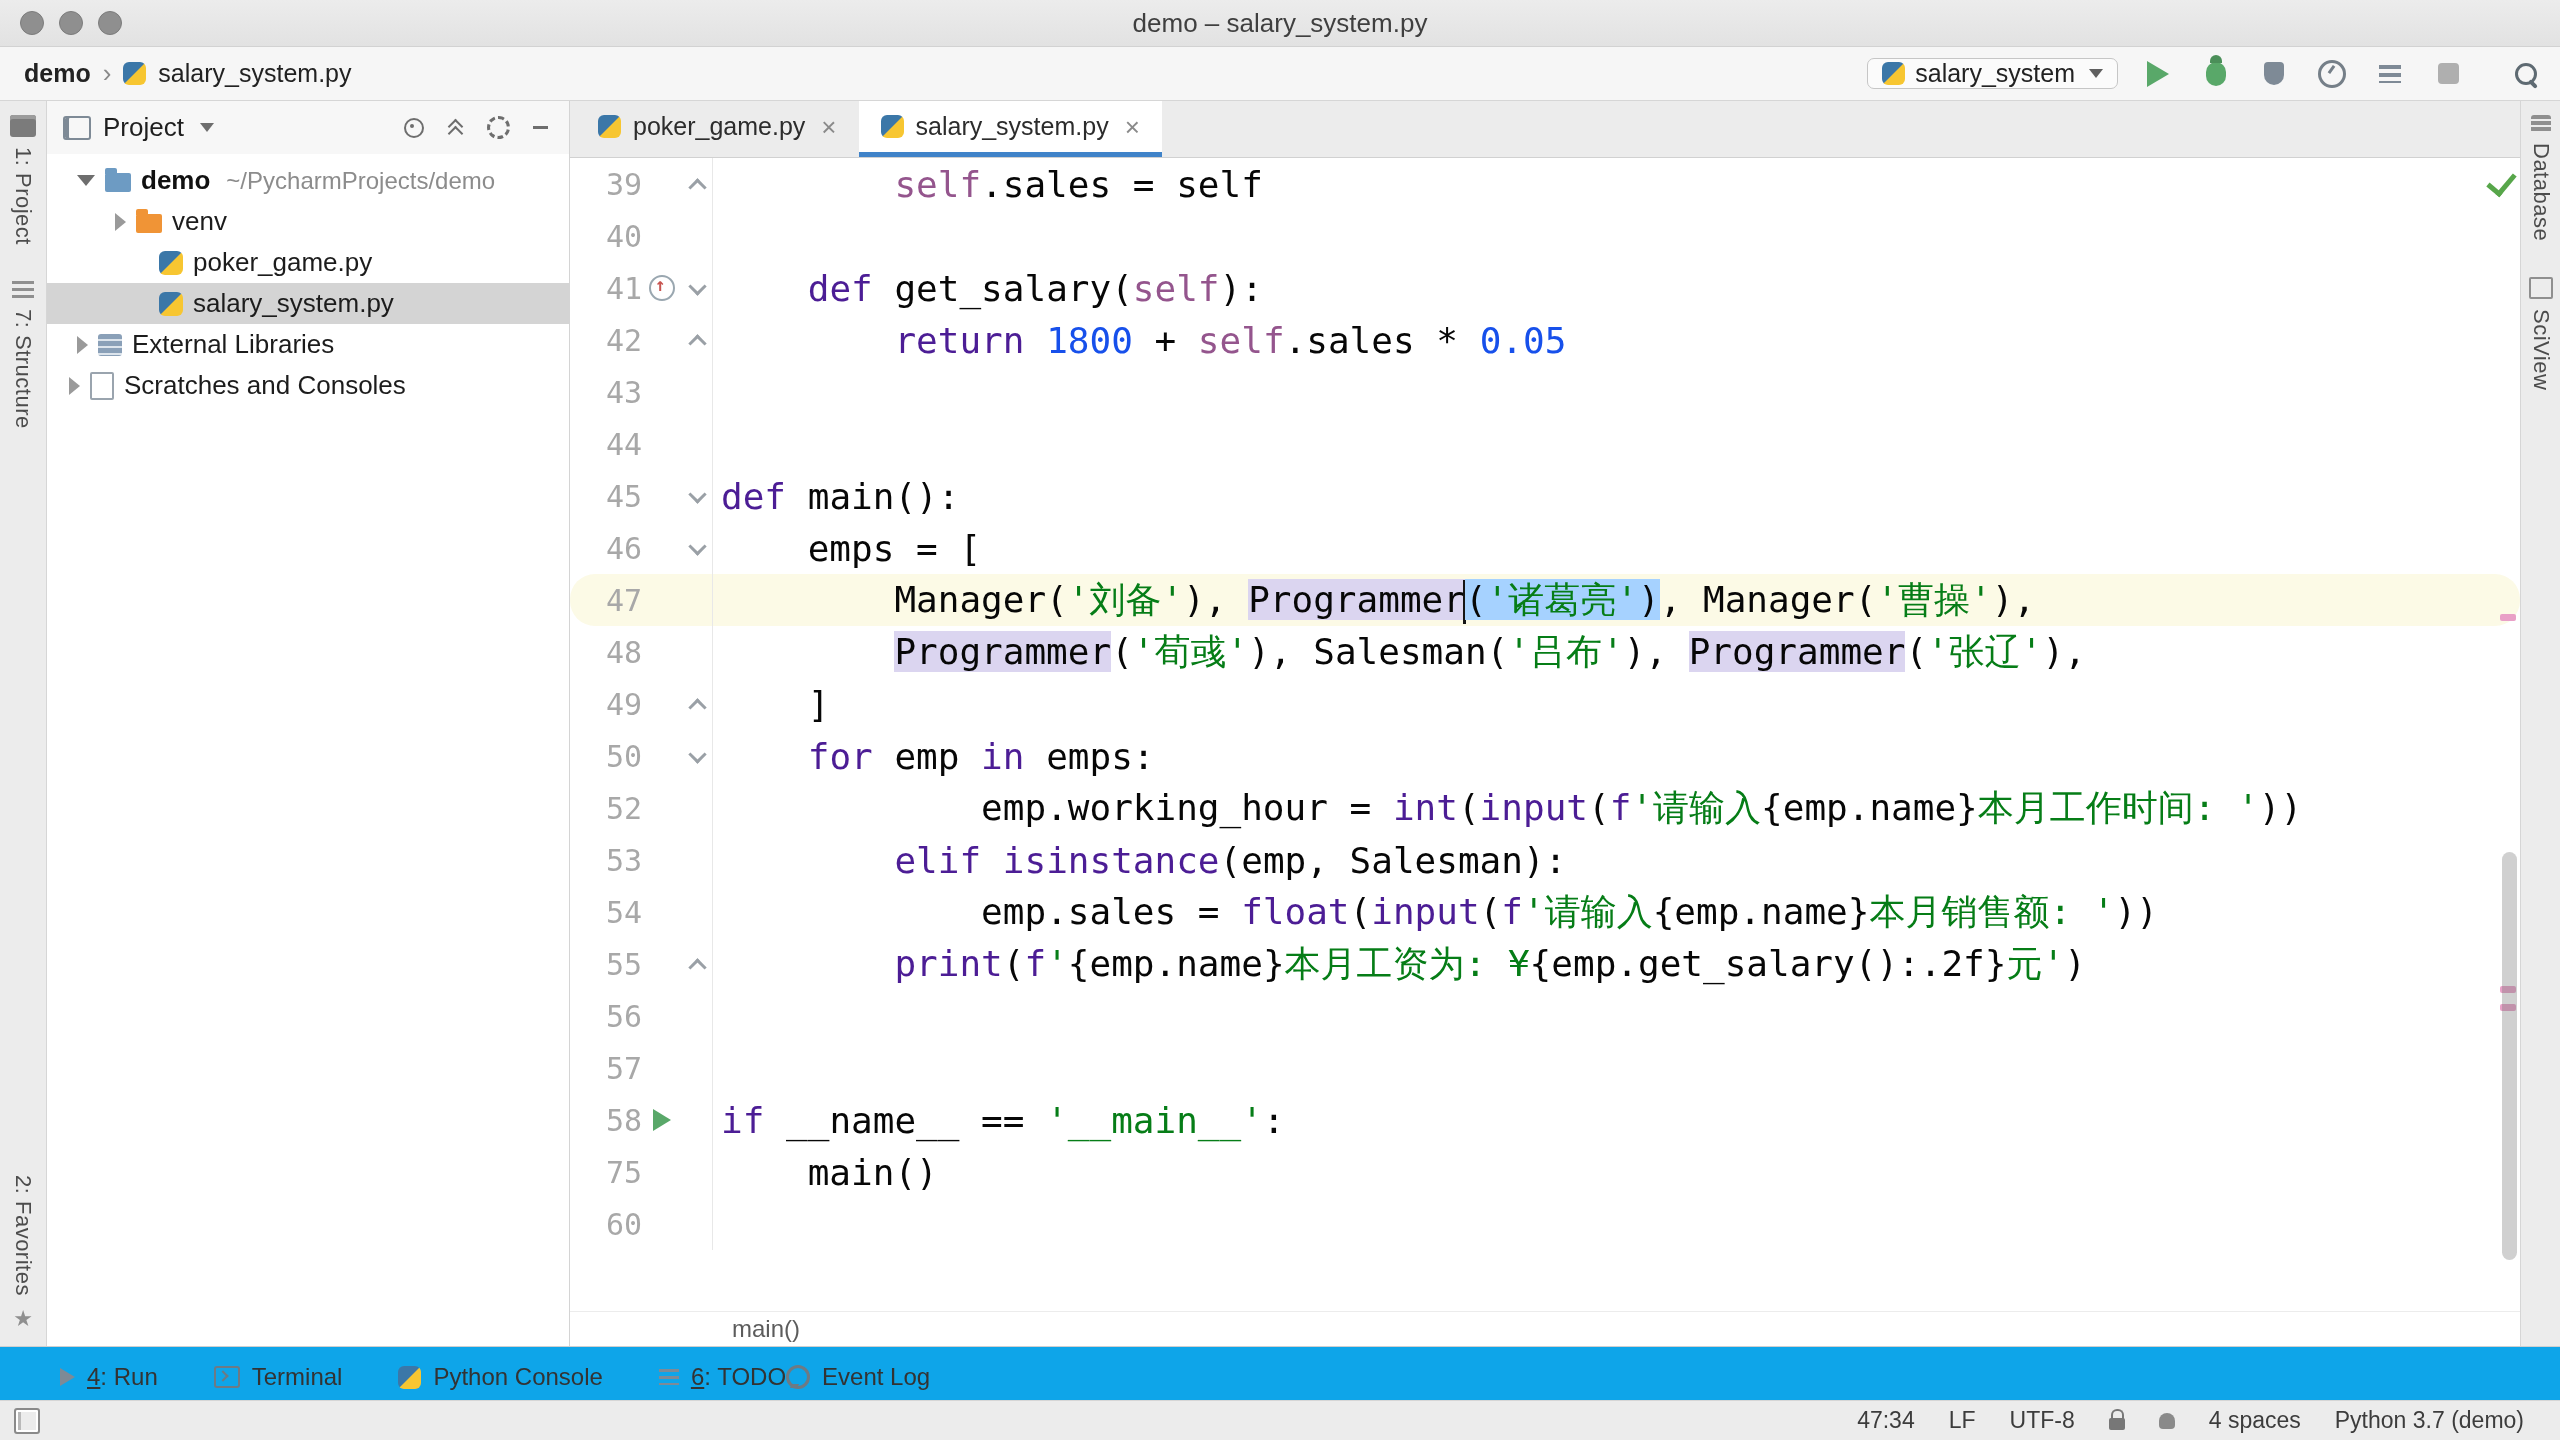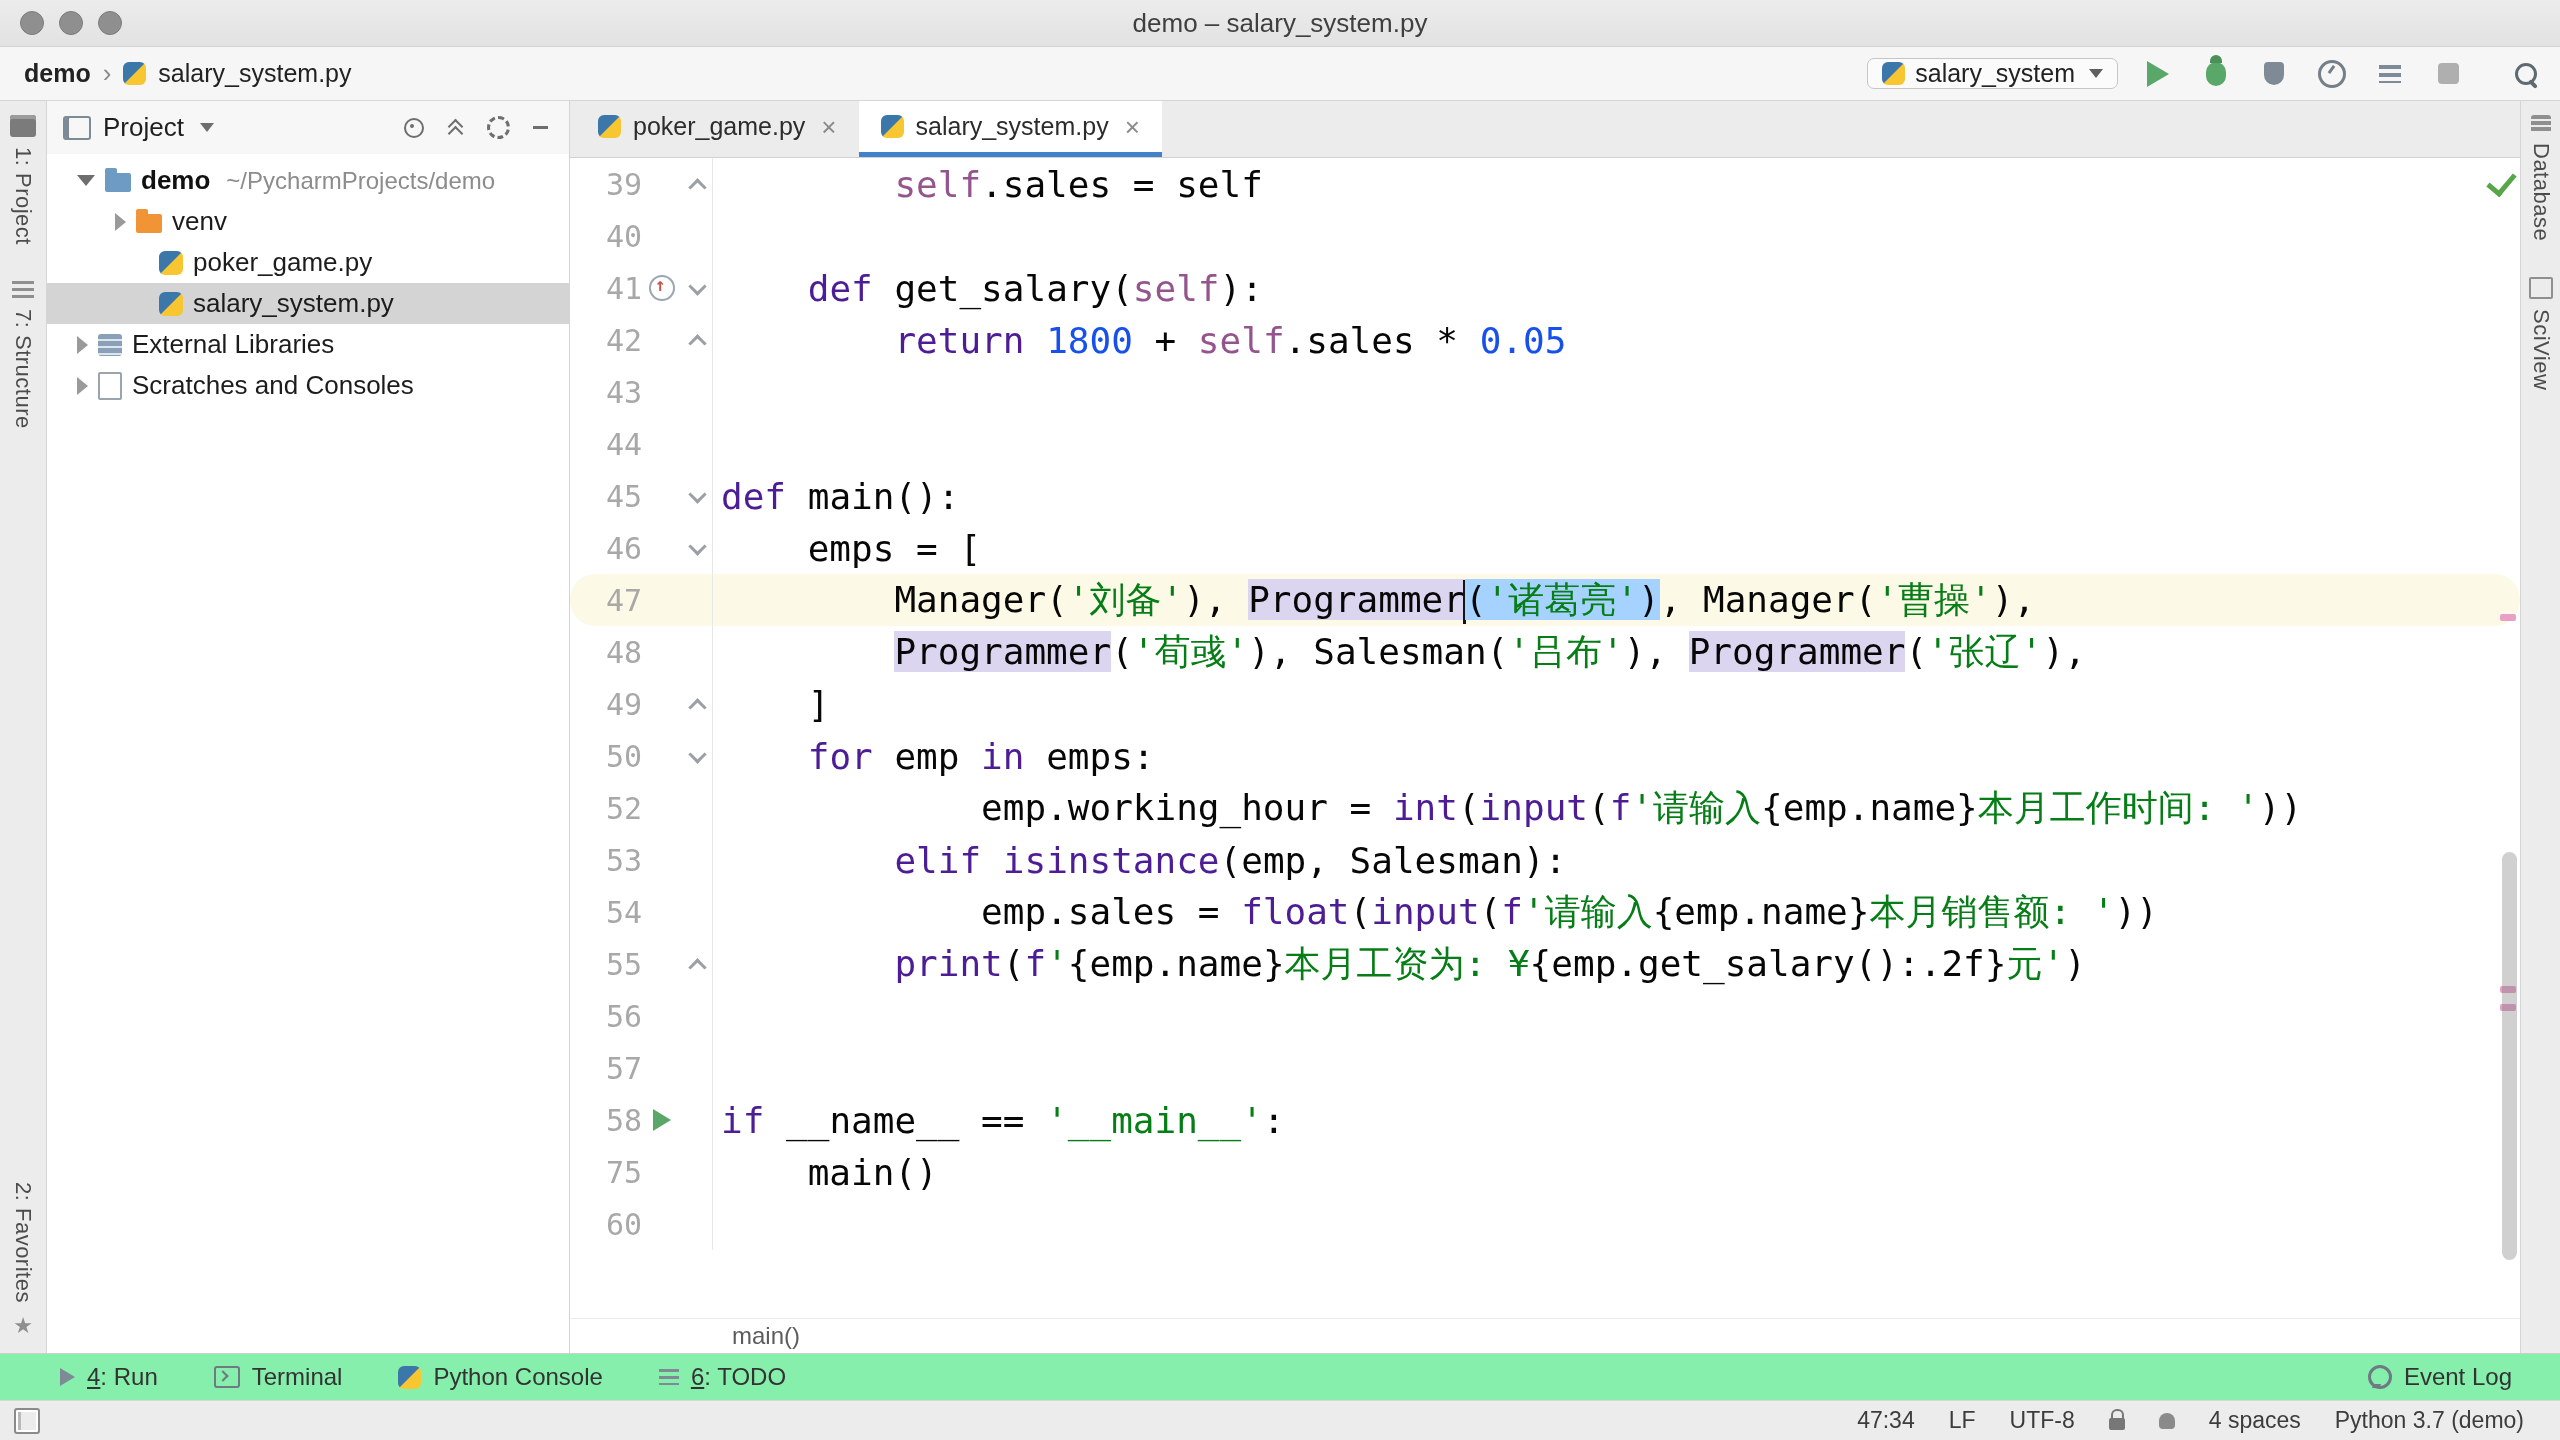--- a/index.html
+++ b/index.html
@@ -113,21 +113,21 @@
   .runarrow{width:0;height:0;border-left:18px solid #59A869;border-top:11px solid transparent;border-bottom:11px solid transparent;display:inline-block;}
 
   .error-stripe{position:absolute;top:0;right:0;width:30px;bottom:0;}
   .check-ok{position:absolute;top:10px;right:10px;width:12px;height:22px;border-right:5px solid #57A64A;border-bottom:5px solid #57A64A;transform:rotate(40deg);}
   .stripe-mark{position:absolute;right:4px;width:16px;height:7px;background:#E9A0C7;border-radius:2px;}
   .sb-thumb{position:absolute;right:3px;width:15px;border-radius:8px;background:rgba(120,120,120,.35);}
 
   .editor-breadcrumb{height:34px;border-top:1px solid #ECECEC;display:flex;align-items:center;padding-left:162px;font-size:24px;color:#5c5c5c;background:#fff;flex:0 0 auto;}
 
   
-  .toolrow{height:46px;background:#86efac;border-top:1px solid #CFCFCF;display:flex;align-items:center;justify-content:space-between;padding:0 48px 0 60px;flex:0 0 auto;}
+  .toolrow{height:46px;background:#0ea5e9;border-top:1px solid #CFCFCF;display:flex;align-items:center;padding:7px 48px 0 60px;flex:0 0 auto;}
   .tr-left{display:flex;align-items:center;gap:56px;}
   .trbtn{display:flex;align-items:center;gap:12px;font-size:24px;color:#333;}
   .mnem{text-decoration:underline;}
   .tricon-run{width:0;height:0;border-left:15px solid #7E8A96;border-top:9px solid transparent;border-bottom:9px solid transparent;}
   .tricon-term{width:22px;height:18px;border:2.5px solid #6E7A84;border-radius:3px;position:relative;}
   .tricon-term::after{content:"";position:absolute;left:3px;top:4px;width:6px;height:6px;border-left:2.5px solid #6E7A84;border-bottom:2.5px solid #6E7A84;transform:rotate(-135deg);}
   .tricon-todo{width:20px;height:16px;background:repeating-linear-gradient(#7E8A96 0 3px,transparent 3px 7px);}
   .tricon-elog{width:18px;height:18px;border:3px solid #6E7A84;border-radius:50%;position:relative;}
   .tricon-elog::after{content:"";position:absolute;left:2px;top:16px;width:7px;height:4px;background:#6E7A84;transform:skewX(-30deg);}
 
@@ -247,21 +247,21 @@
         </div>
         <div class="trow selrow" style="padding-left:112px;">
           <span class="pyicon"></span>
           <span class="tlabel">salary_system.py</span>
         </div>
         <div class="trow" style="padding-left:30px;">
           <span class="tarrow rightp"></span>
           <span class="lib-icon"></span>
           <span class="tlabel">External Libraries</span>
         </div>
-        <div class="trow" style="padding-left:30px;">
+        <div class="trow" style="padding-left:22px;">
           <span class="tarrow rightp"></span>
           <span class="scratch-icon"></span>
           <span class="tlabel">Scratches and Consoles</span>
         </div>
       </div>
     </div>
 
     <div class="editor-zone">
       <div class="tabs">
         <div class="tab">

